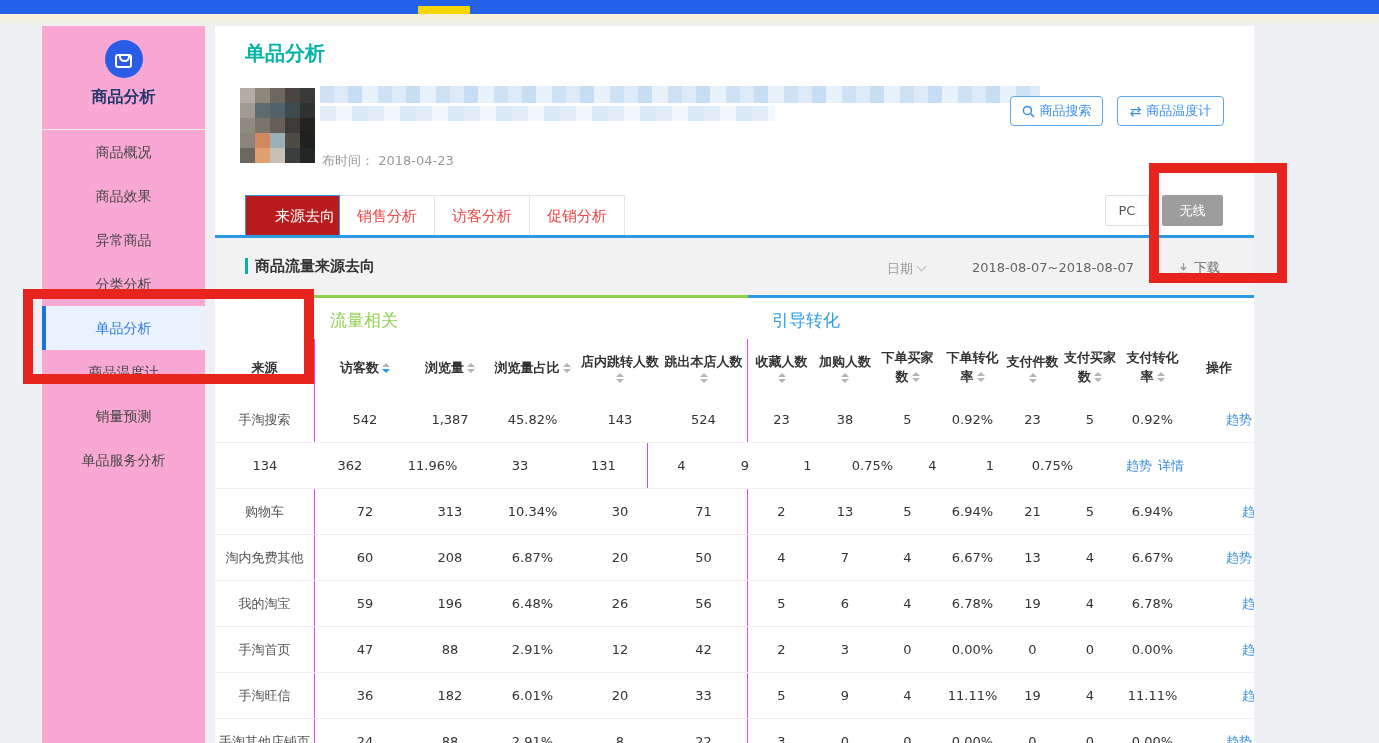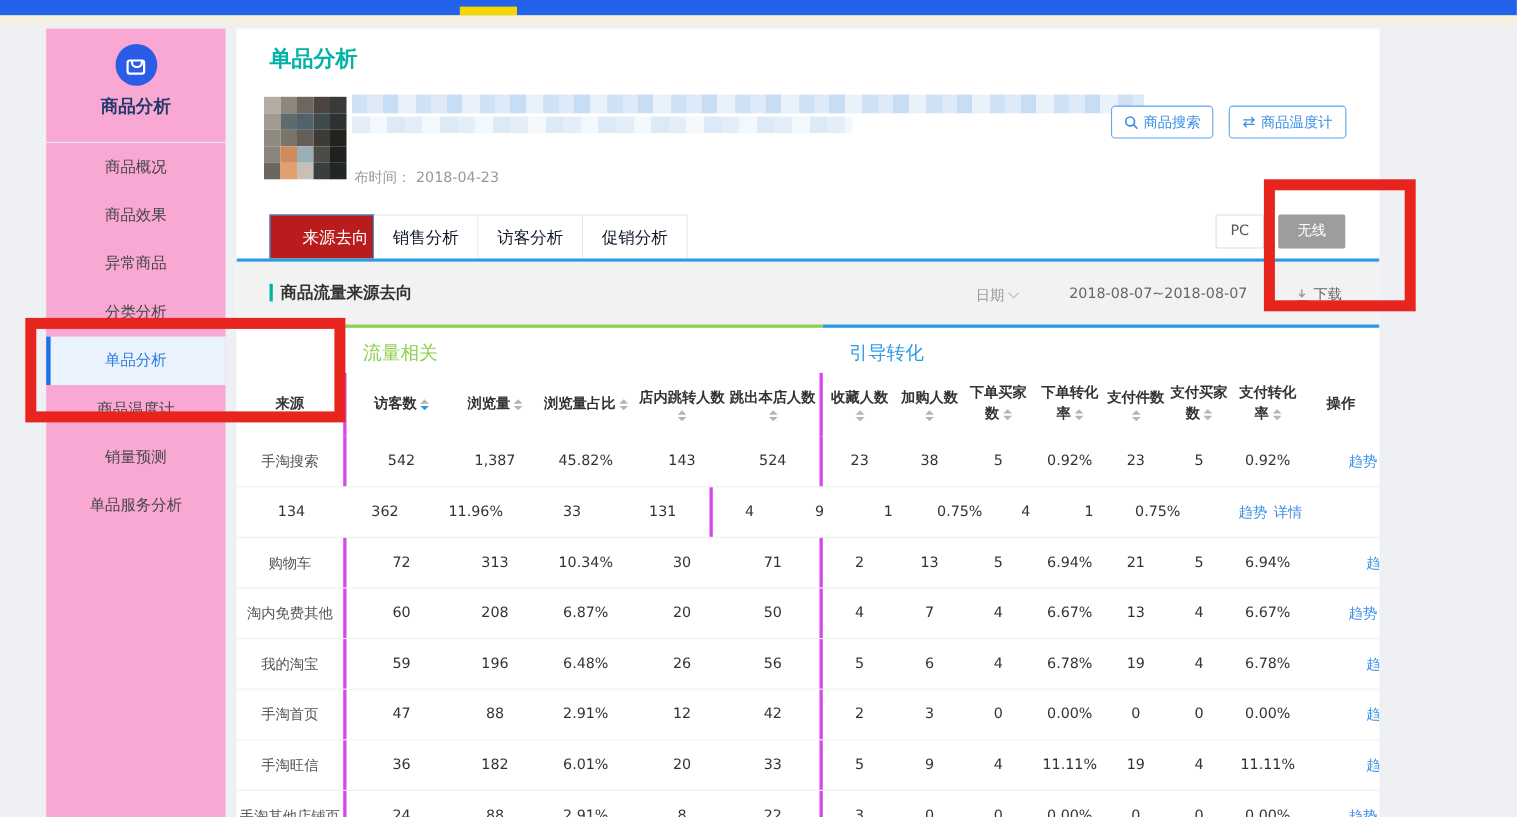--- a/index.html
+++ b/index.html
@@ -42,21 +42,21 @@
   
   .hd-btn { position:absolute; top:70px; height:30px; border:1px solid #5fa6ea; border-radius:4px;
             background:#fff; color:#3a8ee6; font-size:13px; display:flex; align-items:center;
             justify-content:center; gap:5px; cursor:pointer; }
   .btn-search { left:795px; width:93px; }
   .btn-thermo { left:902px; width:107px; }
   .exch { font-size:14px; line-height:1; }
 
   
   .tabs { position:absolute; left:30px; top:169px; display:flex; height:40px; }
-  .tab { width:95px; height:40px; line-height:40px; text-align:center; font-size:15px; color:#0f172a;
+  .tab { width:95px; height:40px; line-height:40px; text-align:center; font-size:15px; color:#ef4444;
          background:#fff; border:1px solid #e5e5e5; border-left:none; border-bottom:none; cursor:pointer; }
   .tab:first-child { border-left:1px solid #e5e5e5; }
   .tab.active { background:#b91c1c; color:#fff; border-color:#2b9ce3;padding-left:25px; }
   .tab-line { position:absolute; left:0; top:209px; width:1039px; height:3px; background:#2b9ce3; }
 
   
   .toggle-pc { position:absolute; left:890px; top:169px; width:44px; height:31px; background:#fff;
                border:1px solid #ddd; border-radius:2px; font-size:13px; color:#555; text-align:center;
                line-height:29px; cursor:pointer; }
   .toggle-wl { position:absolute; left:947px; top:169px; width:61px; height:31px; background:#9d9d9d;
@@ -92,21 +92,21 @@
   .cell.src { color:#555; }
   .cell.ops { color:#3a8ee6;margin-left:36px; }
   .cell.ops span { cursor:pointer; }
   .cell.ops span + span { margin-left:6px; }
 
   
   .c0{flex:0 0 100px;} .c1{flex:0 0 100px;} .c2{flex:0 0 70px;} .c3{flex:0 0 95px;}
   .c4{flex:0 0 80px;} .c5{flex:0 0 88px;} .c6{flex:0 0 67px;} .c7{flex:0 0 60px;}
   .c8{flex:0 0 65px;} .c9{flex:0 0 65px;} .c10{flex:0 0 55px;} .c11{flex:0 0 60px;}
   .c12{flex:0 0 65px;} .c13{flex:0 0 68px;}
-  .vline-r { border-right:3px solid #d946ef; align-self:stretch; display:flex; flex-direction:column; justify-content:center; }
+  .vline-r { border-right:1px solid #d946ef; align-self:stretch; display:flex; flex-direction:column; justify-content:center; }
 
   
   .sort { display:inline-flex; flex-direction:column; gap:2px; vertical-align:middle; cursor:pointer; }
   .sort i { width:0; height:0; border-left:4px solid transparent; border-right:4px solid transparent; }
   .sort .up { border-bottom:4px solid #b5b5b5; }
   .sort .dn { border-top:4px solid #b5b5b5; }
   .sort.sorted .dn { border-top-color:#2b9ce3; }
   .sort-below { display:flex; justify-content:center; margin-top:2px; }
 
   

